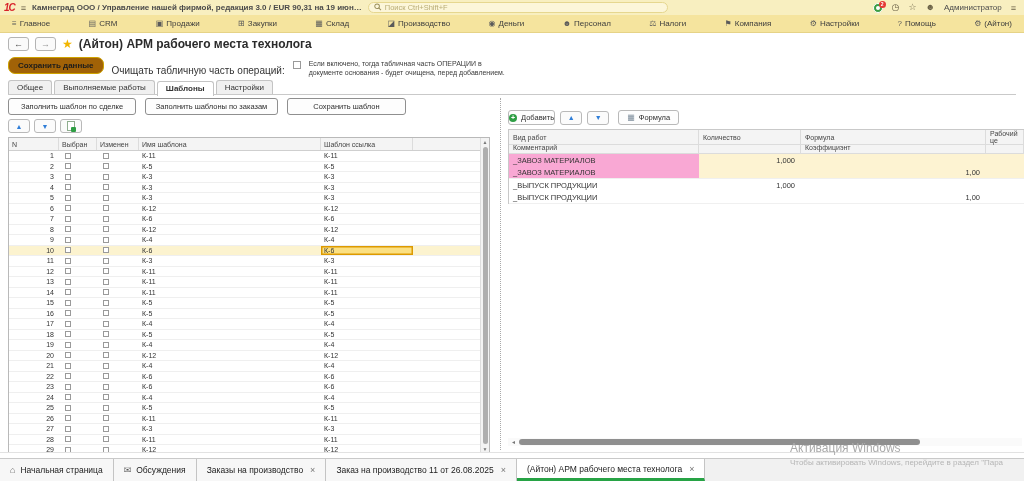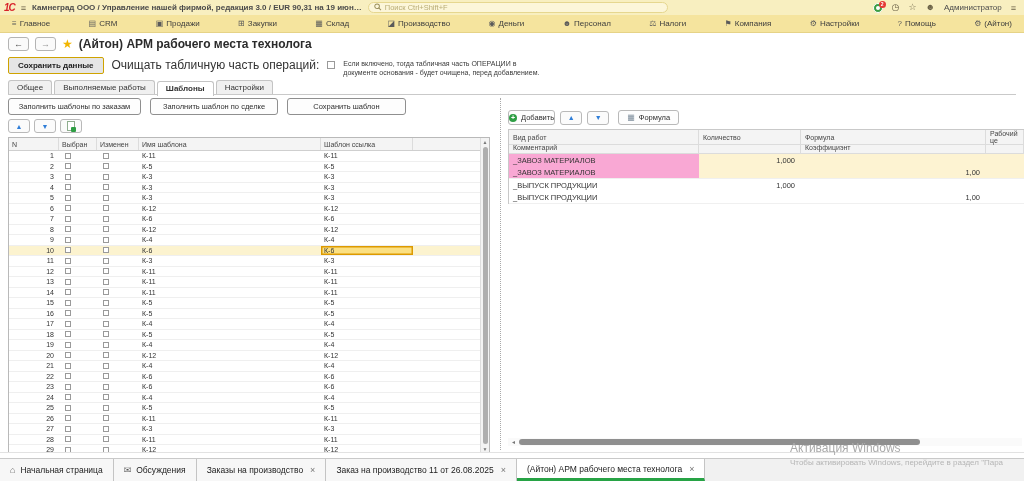--- a/index.html
+++ b/index.html
@@ -29,22 +29,22 @@
   .menu-item .mi{font-size:8px;color:#5a5a5a;line-height:1}
 
   
   .form-head{position:absolute;top:37px;left:8px;display:flex;align-items:center;gap:6px}
   .navbtn{width:21px;height:14px;border:1px solid #b4b4b4;border-radius:3px;background:#fafafa;font-size:9px;line-height:12px;text-align:center;color:#555}
   .navbtn.fwd{color:#999}
   .star{color:#f2b600;font-size:12px;line-height:1}
   .page-title{font-size:12px;font-weight:bold;color:#2b2b2b}
 
   .action-row{position:absolute;top:57px;left:8px;right:8px;display:flex;align-items:flex-start;gap:8px}
-  .save-btn{background:#e5e5e5;border:1px solid #cfa300;border-radius:2px;font-size:8px;font-weight:bold;color:#1c1c1c;padding:3px 9px;white-space:nowrap}
-  .clear-label{font-size:12px;color:#333;margin-top:1px;white-space:nowrap}
+  .save-btn{background:#a16207;border:1px solid #cfa300;border-radius:7px;font-size:8px;font-weight:bold;color:#1c1c1c;padding:3px 9px;white-space:nowrap}
+  .clear-label{font-size:10px;color:#333;margin-top:8px;white-space:nowrap}
   .cb{display:inline-block;width:8px;height:8px;border:1px solid #9a9a9a;background:#fff;vertical-align:middle}
   .action-cb{margin-top:4px}
   .hint{font-size:7px;color:#3a3a3a;line-height:9px;margin-top:2px}
 
   
   .ftabs{position:absolute;top:80px;left:8px;right:8px;display:flex;gap:2px;border-bottom:1px solid #c9c9c9;height:15px;align-items:center}
   .ftab{font-size:8px;color:#333;background:#f0f0f0;border:1px solid #c4c4c4;border-bottom:none;border-radius:3px 3px 0 0;padding:2px 8px;white-space:nowrap}
   .ftab.active{background:#fff;font-weight:bold;position:relative;top:1px;padding-bottom:3px}
 
   
@@ -212,22 +212,22 @@
 
   <div class="ftabs">
       <div class="ftab">Общее</div>
       <div class="ftab">Выполняемые работы</div>
       <div class="ftab active">Шаблоны</div>
       <div class="ftab">Настройки</div>
     </div>
 
   <div class="left-panel">
     <div class="btn-row">
+      <button class="wbtn b2">Заполнить шаблон по сделке</button>
       <button class="wbtn b1">Заполнить шаблоны по заказам</button>
-      <button class="wbtn b2">Заполнить шаблон по сделке</button>
       <button class="wbtn b3">Сохранить шаблон</button>
     </div>
     <div class="mini-row">
       <span class="minibtn">
           <span class="arr-up">▲</span>
         </span>
       <span class="minibtn">
           <span class="arr-dn">▼</span>
         </span>
       <span class="minibtn">

